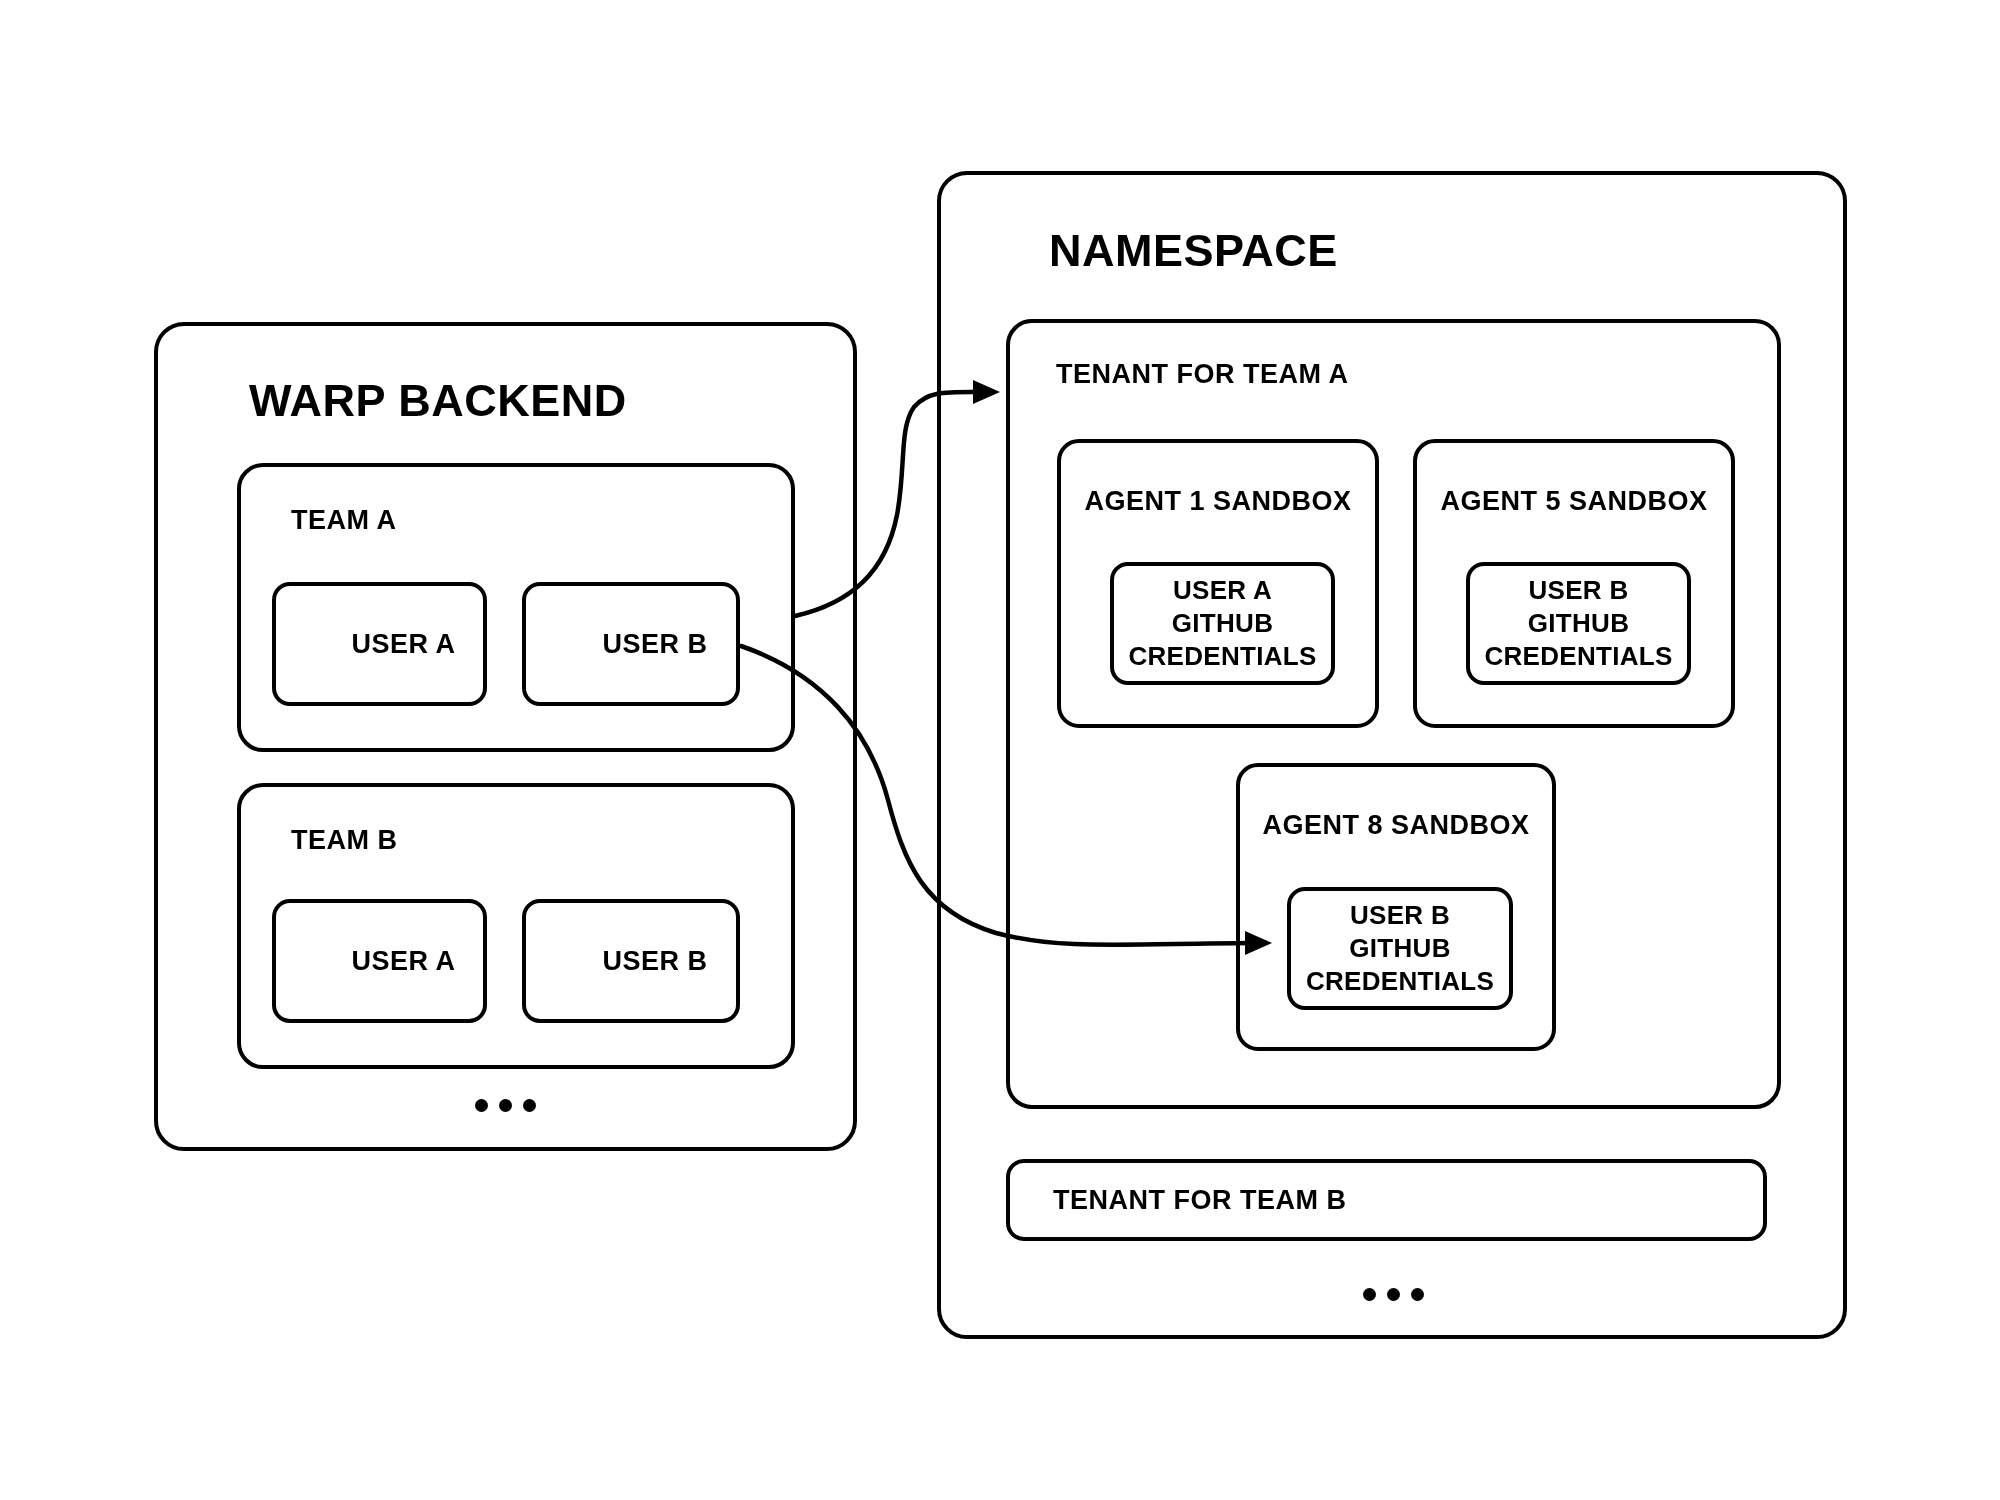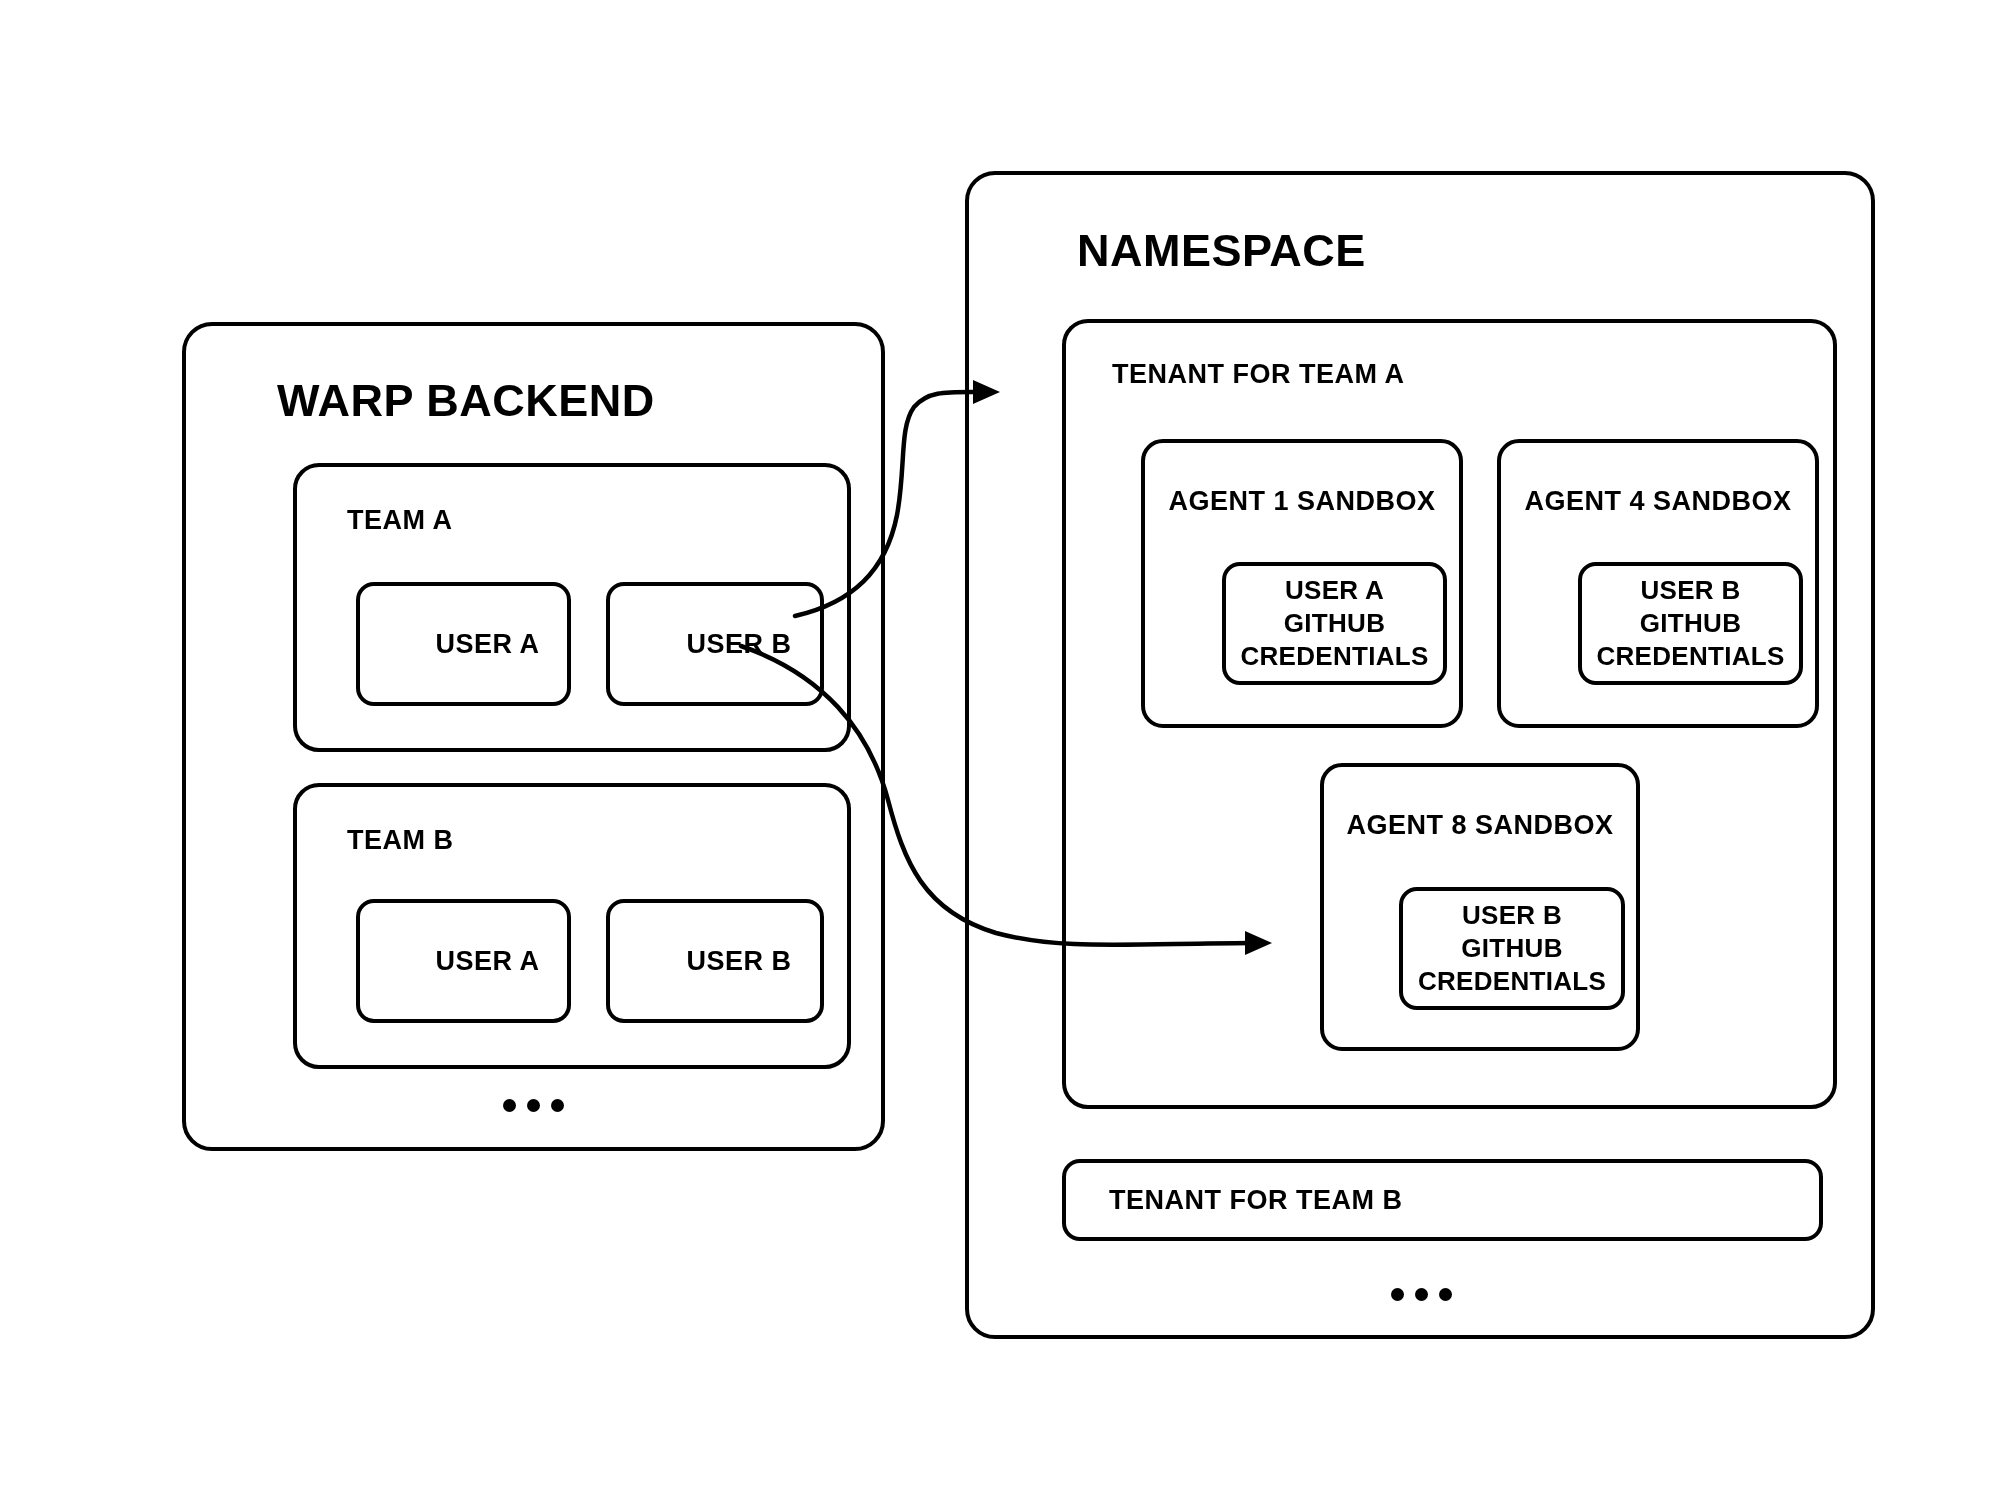--- a/index.html
+++ b/index.html
@@ -15,21 +15,20 @@
     font-family: "Liberation Sans", "DejaVu Sans", sans-serif;
     font-weight: 700;
     color: #000000;
     overflow: hidden;
   }
   .box {
     position: absolute;
     border: 4px solid #000000;
     background: #ffffff;
     box-sizing: border-box;
-    margin-left: 28px;
   }
   .r30 { border-radius: 30px; }
   .r26 { border-radius: 26px; }
   .r22 { border-radius: 22px; }
   .r18 { border-radius: 18px; }
   .big-title {
     position: absolute;
     font-size: 45px;
     line-height: 1;
     letter-spacing: 0.5px;
@@ -149,21 +148,21 @@
       <div class="label" style="left:46px; top:38px;">TENANT FOR TEAM A</div>
 
       <div class="box r22" style="left:47px; top:116px; width:322px; height:289px;">
         <div class="agent-label">AGENT 1 SANDBOX</div>
         <div class="box r18" style="left:49px; top:119px; width:225px; height:123px;">
           <div class="cred-text">USER A GITHUB CREDENTIALS</div>
         </div>
       </div>
 
       <div class="box r22" style="left:403px; top:116px; width:322px; height:289px;">
-        <div class="agent-label">AGENT 4 SANDBOX</div>
+        <div class="agent-label">AGENT 5 SANDBOX</div>
         <div class="box r18" style="left:49px; top:119px; width:225px; height:123px;">
           <div class="cred-text">USER B GITHUB CREDENTIALS</div>
         </div>
       </div>
 
       <div class="box r22" style="left:226px; top:440px; width:320px; height:288px;">
         <div class="agent-label">AGENT 8 SANDBOX</div>
         <div class="box r18" style="left:47px; top:120px; width:226px; height:123px;">
           <div class="cred-text">USER B GITHUB CREDENTIALS</div>
         </div>

